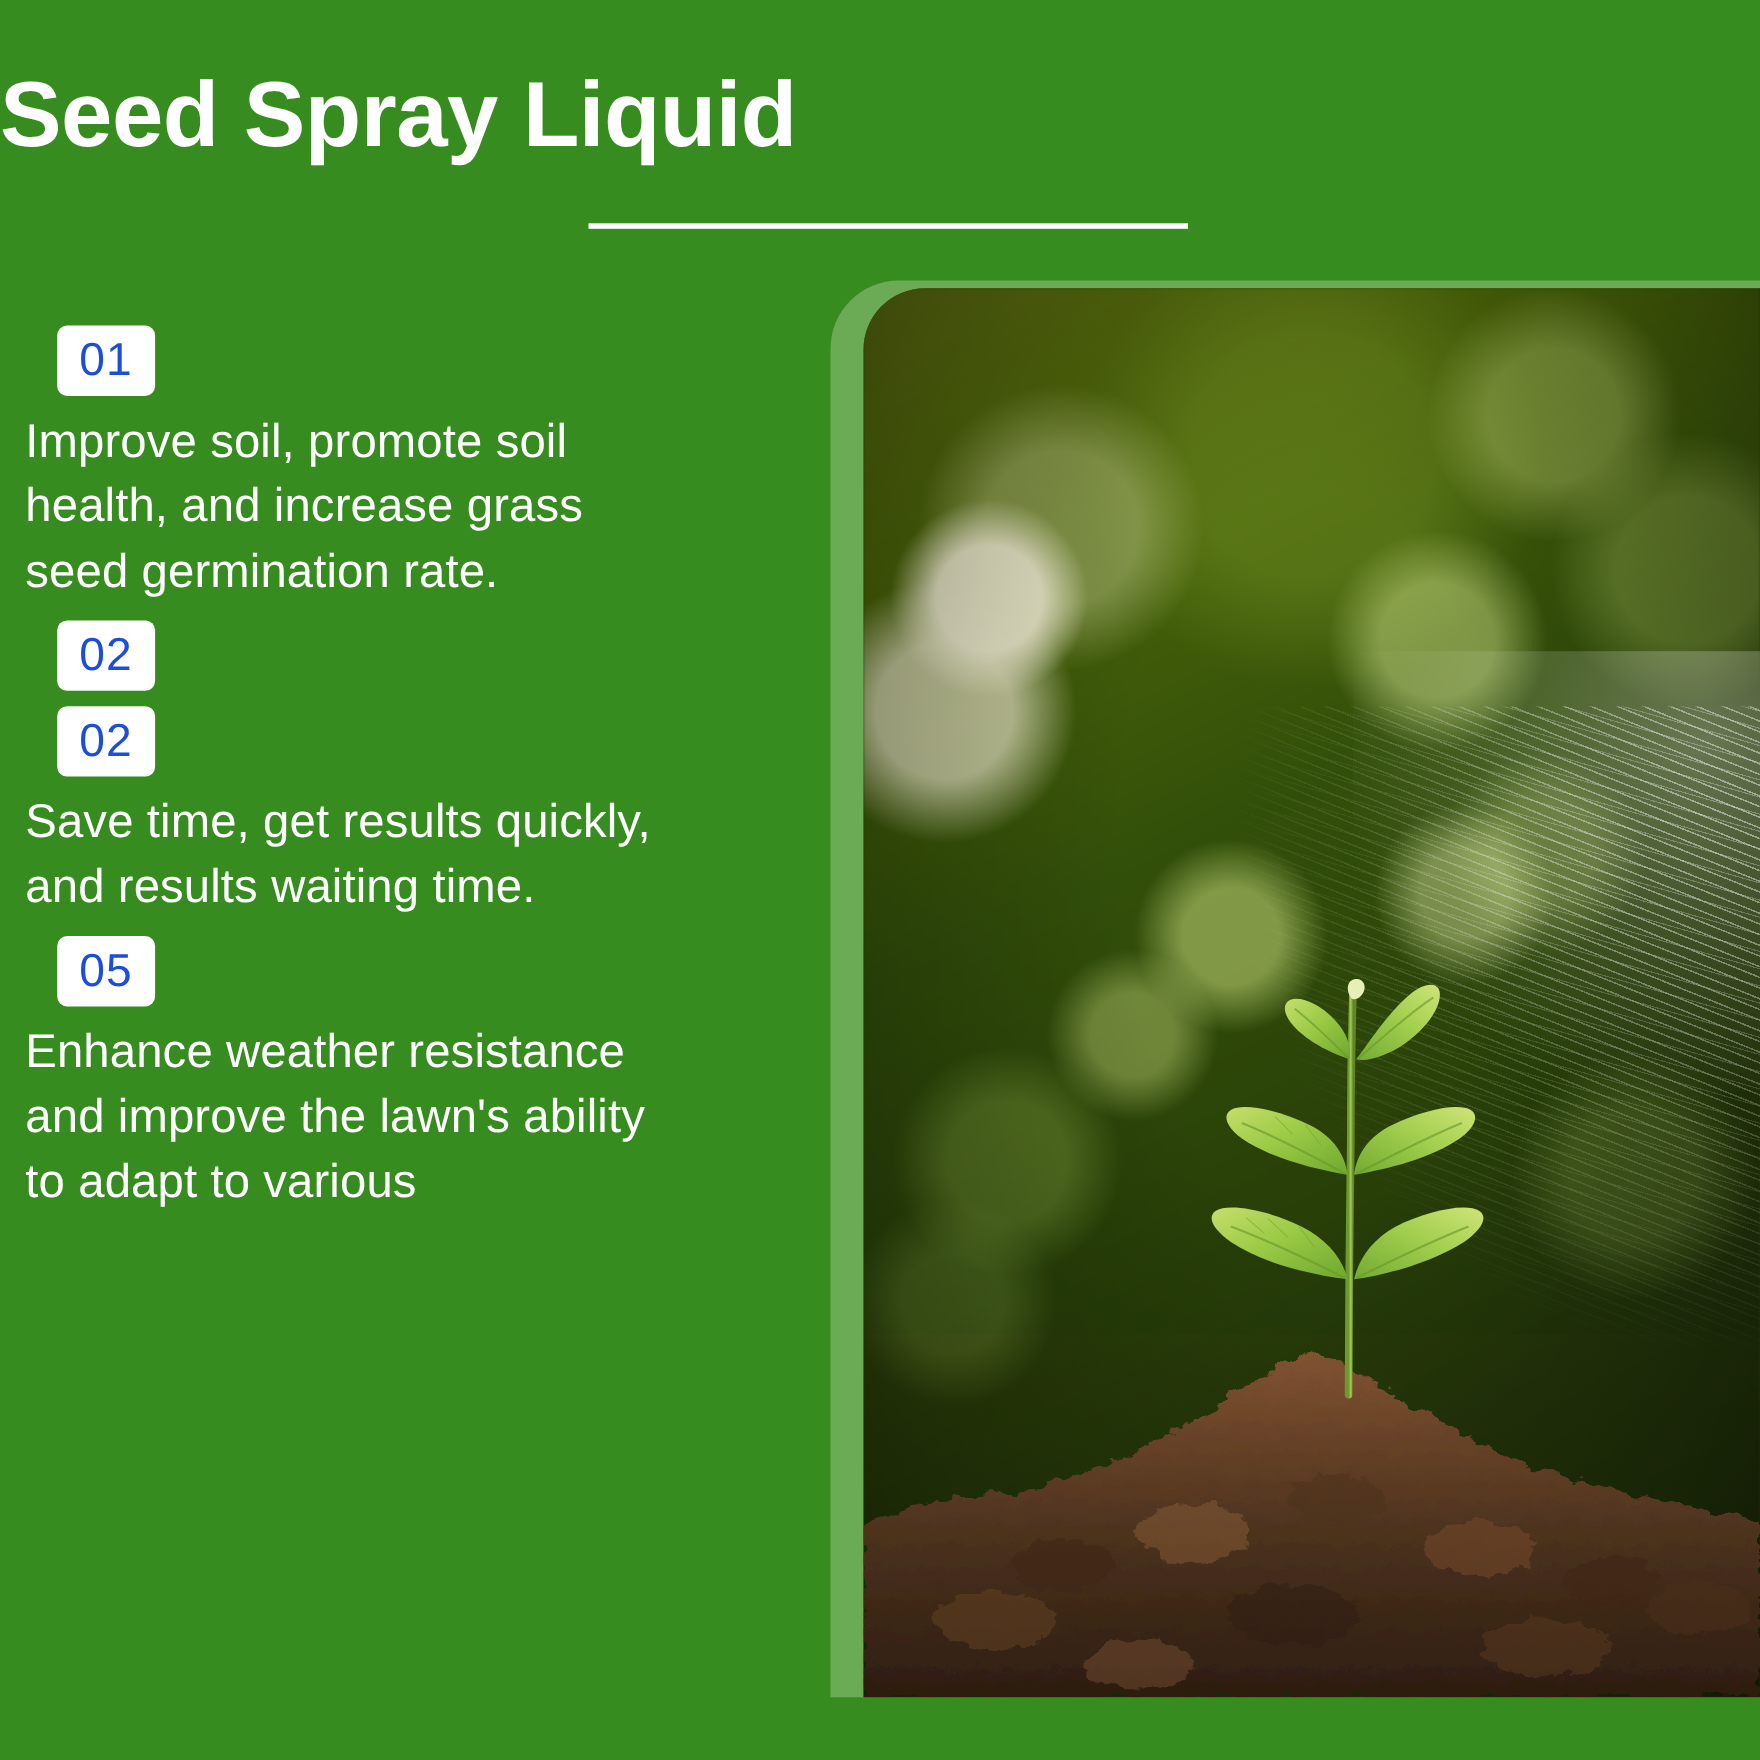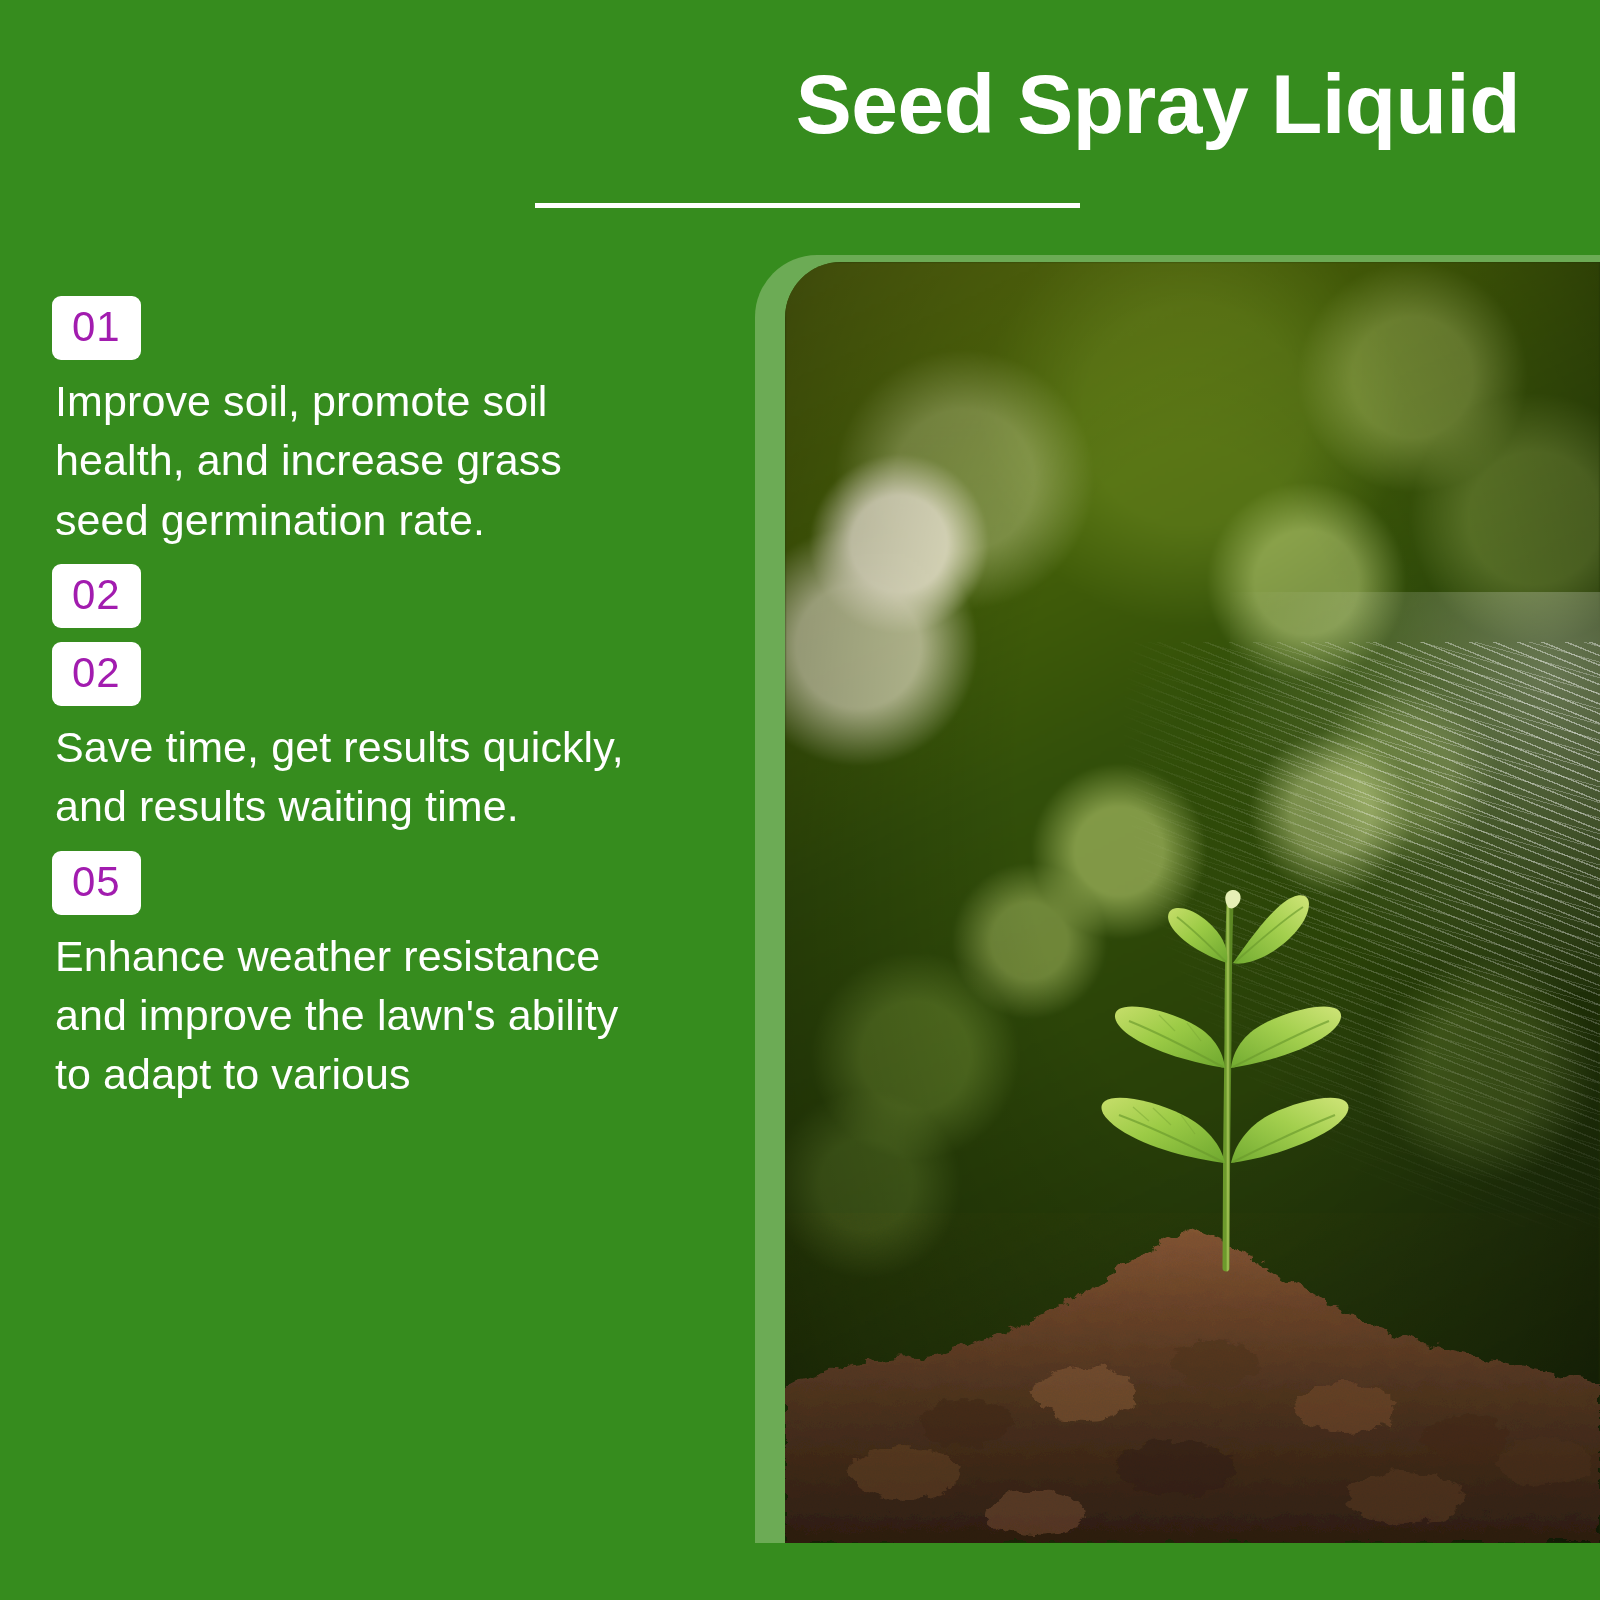--- a/index.html
+++ b/index.html
@@ -21,21 +21,21 @@
     left: 0;
     top: 0;
     width: 1600px;
     height: 240px;
   }
   #page-title {
     position: absolute;
     left: 0;
     top: 62px;
     width: 1520px;
-    text-align: right;
+    text-align: left;
     color: #ffffff;
     font-size: 84px;
     font-weight: bold;
     letter-spacing: -0.5px;
     line-height: 1.0;
     white-space: nowrap;
   }
   #title-divider {
     position: absolute;
     left: 535px;
@@ -52,35 +52,35 @@
     top: 296px;
     width: 700px;
   }
   .feature-item {
     position: relative;
     margin-bottom: 14px;
   }
   .feature-badge {
     display: inline-block;
     background: #ffffff;
-    color: #a21caf;
+    color: #1d4ed8;
     border-radius: 9px;
     font-size: 42px;
     font-weight: 400;
     line-height: 1;
     padding: 10px 20px 12px 20px;
     margin-left: 52px;
     letter-spacing: 1px;
   }
   .feature-text {
     color: #ffffff;
     font-size: 43px;
     font-weight: 300;
     line-height: 1.38;
-    margin: 12px 0 0 55px;
+    margin: 12px 0 0 23px;
     max-width: 600px;
     letter-spacing: 0.1px;
   }
 
   
   #photo-frame {
     position: absolute;
     left: 755px;
     top: 255px;
     width: 845px;

